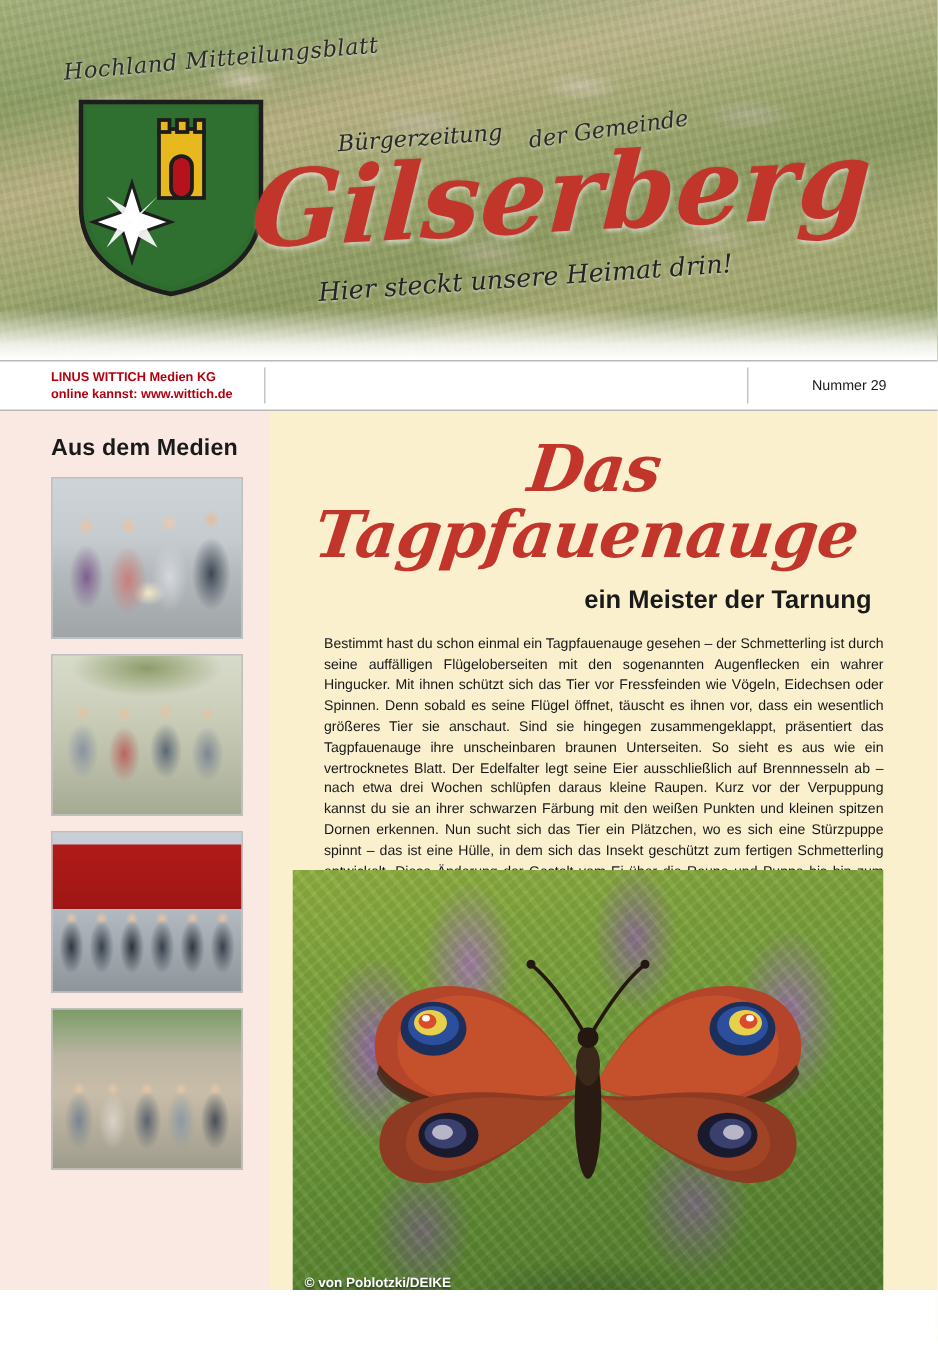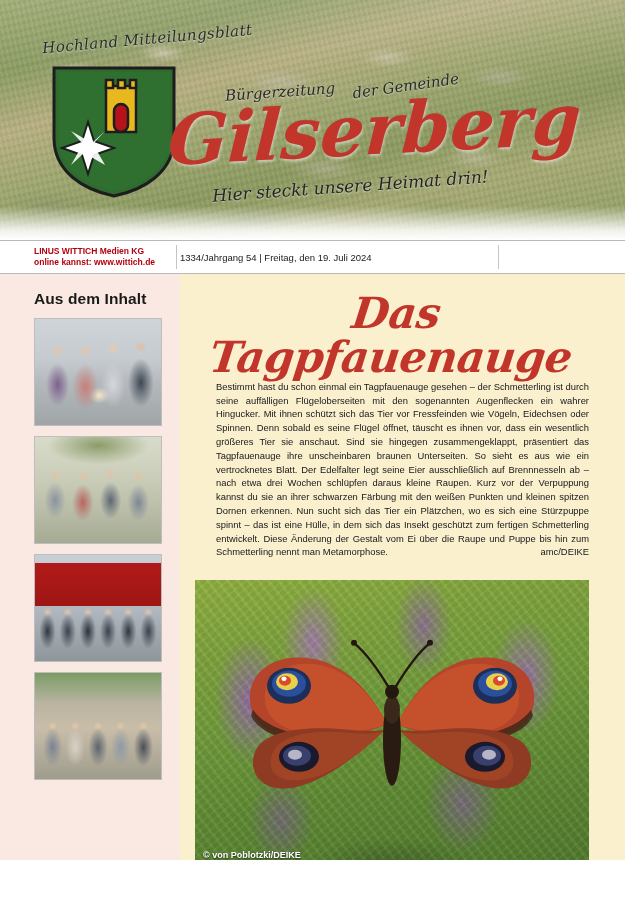--- a/index.html
+++ b/index.html
@@ -478,47 +478,48 @@
     <div class="heimat">Hier steckt unsere Heimat drin!</div>
     <div class="mast-fade"></div>
   </div>
 
   <div class="infobar">
     <div class="cell wittich-block">
       <div class="wittich-1">LINUS WITTICH Medien KG</div>
       <div class="wittich-2">online kannst: www.wittich.de</div>
     </div>
     <div class="vrule" style="left:176px;"></div>
-    <div class="cell issue-block">
-      <div class="issue-text">1334/Jahrgang 54 |  Freitag, den 19. Juli 2024</div>
+    <div class="vrule" style="left:498px;"></div>
+    <div class="cell number-block">
+      <div class="number-text">Nummer 29</div>
     </div>
-    <div class="vrule" style="left:498px;"></div>
   </div>
 
   <div class="content">
 
     <div class="leftcol">
-      <div class="inhalt-title">Aus dem Inhalt</div>
+      <div class="inhalt-title">Aus dem Medien</div>
 
       <div class="thumb">
         <div class="ph ph1"></div>
       </div>
       <div class="thumb">
         <div class="ph ph2"></div>
       </div>
       <div class="thumb">
         <div class="ph ph3"></div>
       </div>
       <div class="thumb">
         <div class="ph ph4"></div>
       </div>
     </div>
 
     <div class="maincol">
       <div class="headline">Das Tagpfauenauge</div>
+      <div class="subhead">ein Meister der Tarnung</div>
       <div class="article">
         <span>Bestimmt hast du schon einmal ein Tagpfauenauge gesehen – der Schmetterling ist durch seine auffälligen Flügeloberseiten mit den sogenannten Augenflecken ein wahrer Hingucker. Mit ihnen schützt sich das Tier vor Fressfeinden wie Vögeln, Eidechsen oder Spinnen. Denn sobald es seine Flügel öffnet, täuscht es ihnen vor, dass ein wesentlich größeres Tier sie anschaut. Sind sie hingegen zusammengeklappt, präsentiert das Tagpfauenauge ihre unscheinbaren braunen Unterseiten. So sieht es aus wie ein vertrocknetes Blatt. Der Edelfalter legt seine Eier ausschließlich auf Brennnesseln ab – nach etwa drei Wochen schlüpfen daraus kleine Raupen. Kurz vor der Verpuppung kannst du sie an ihrer schwarzen Färbung mit den weißen Punkten und kleinen spitzen Dornen erkennen. Nun sucht sich das Tier ein Plätzchen, wo es sich eine Stürzpuppe spinnt – das ist eine Hülle, in dem sich das Insekt geschützt zum fertigen Schmetterling entwickelt. Diese Änderung der Gestalt vom Ei über die Raupe und Puppe bis hin zum Schmetterling nennt man Metamorphose.</span>
         <span class="sig">amc/DEIKE</span>
       </div>
     </div>
 
     <div class="butterfly-photo">
       <div class="bf-bg"></div>
       <svg class="bf-svg" width="330" height="190" viewBox="0 0 330 190" xmlns="http://www.w3.org/2000/svg">
 

